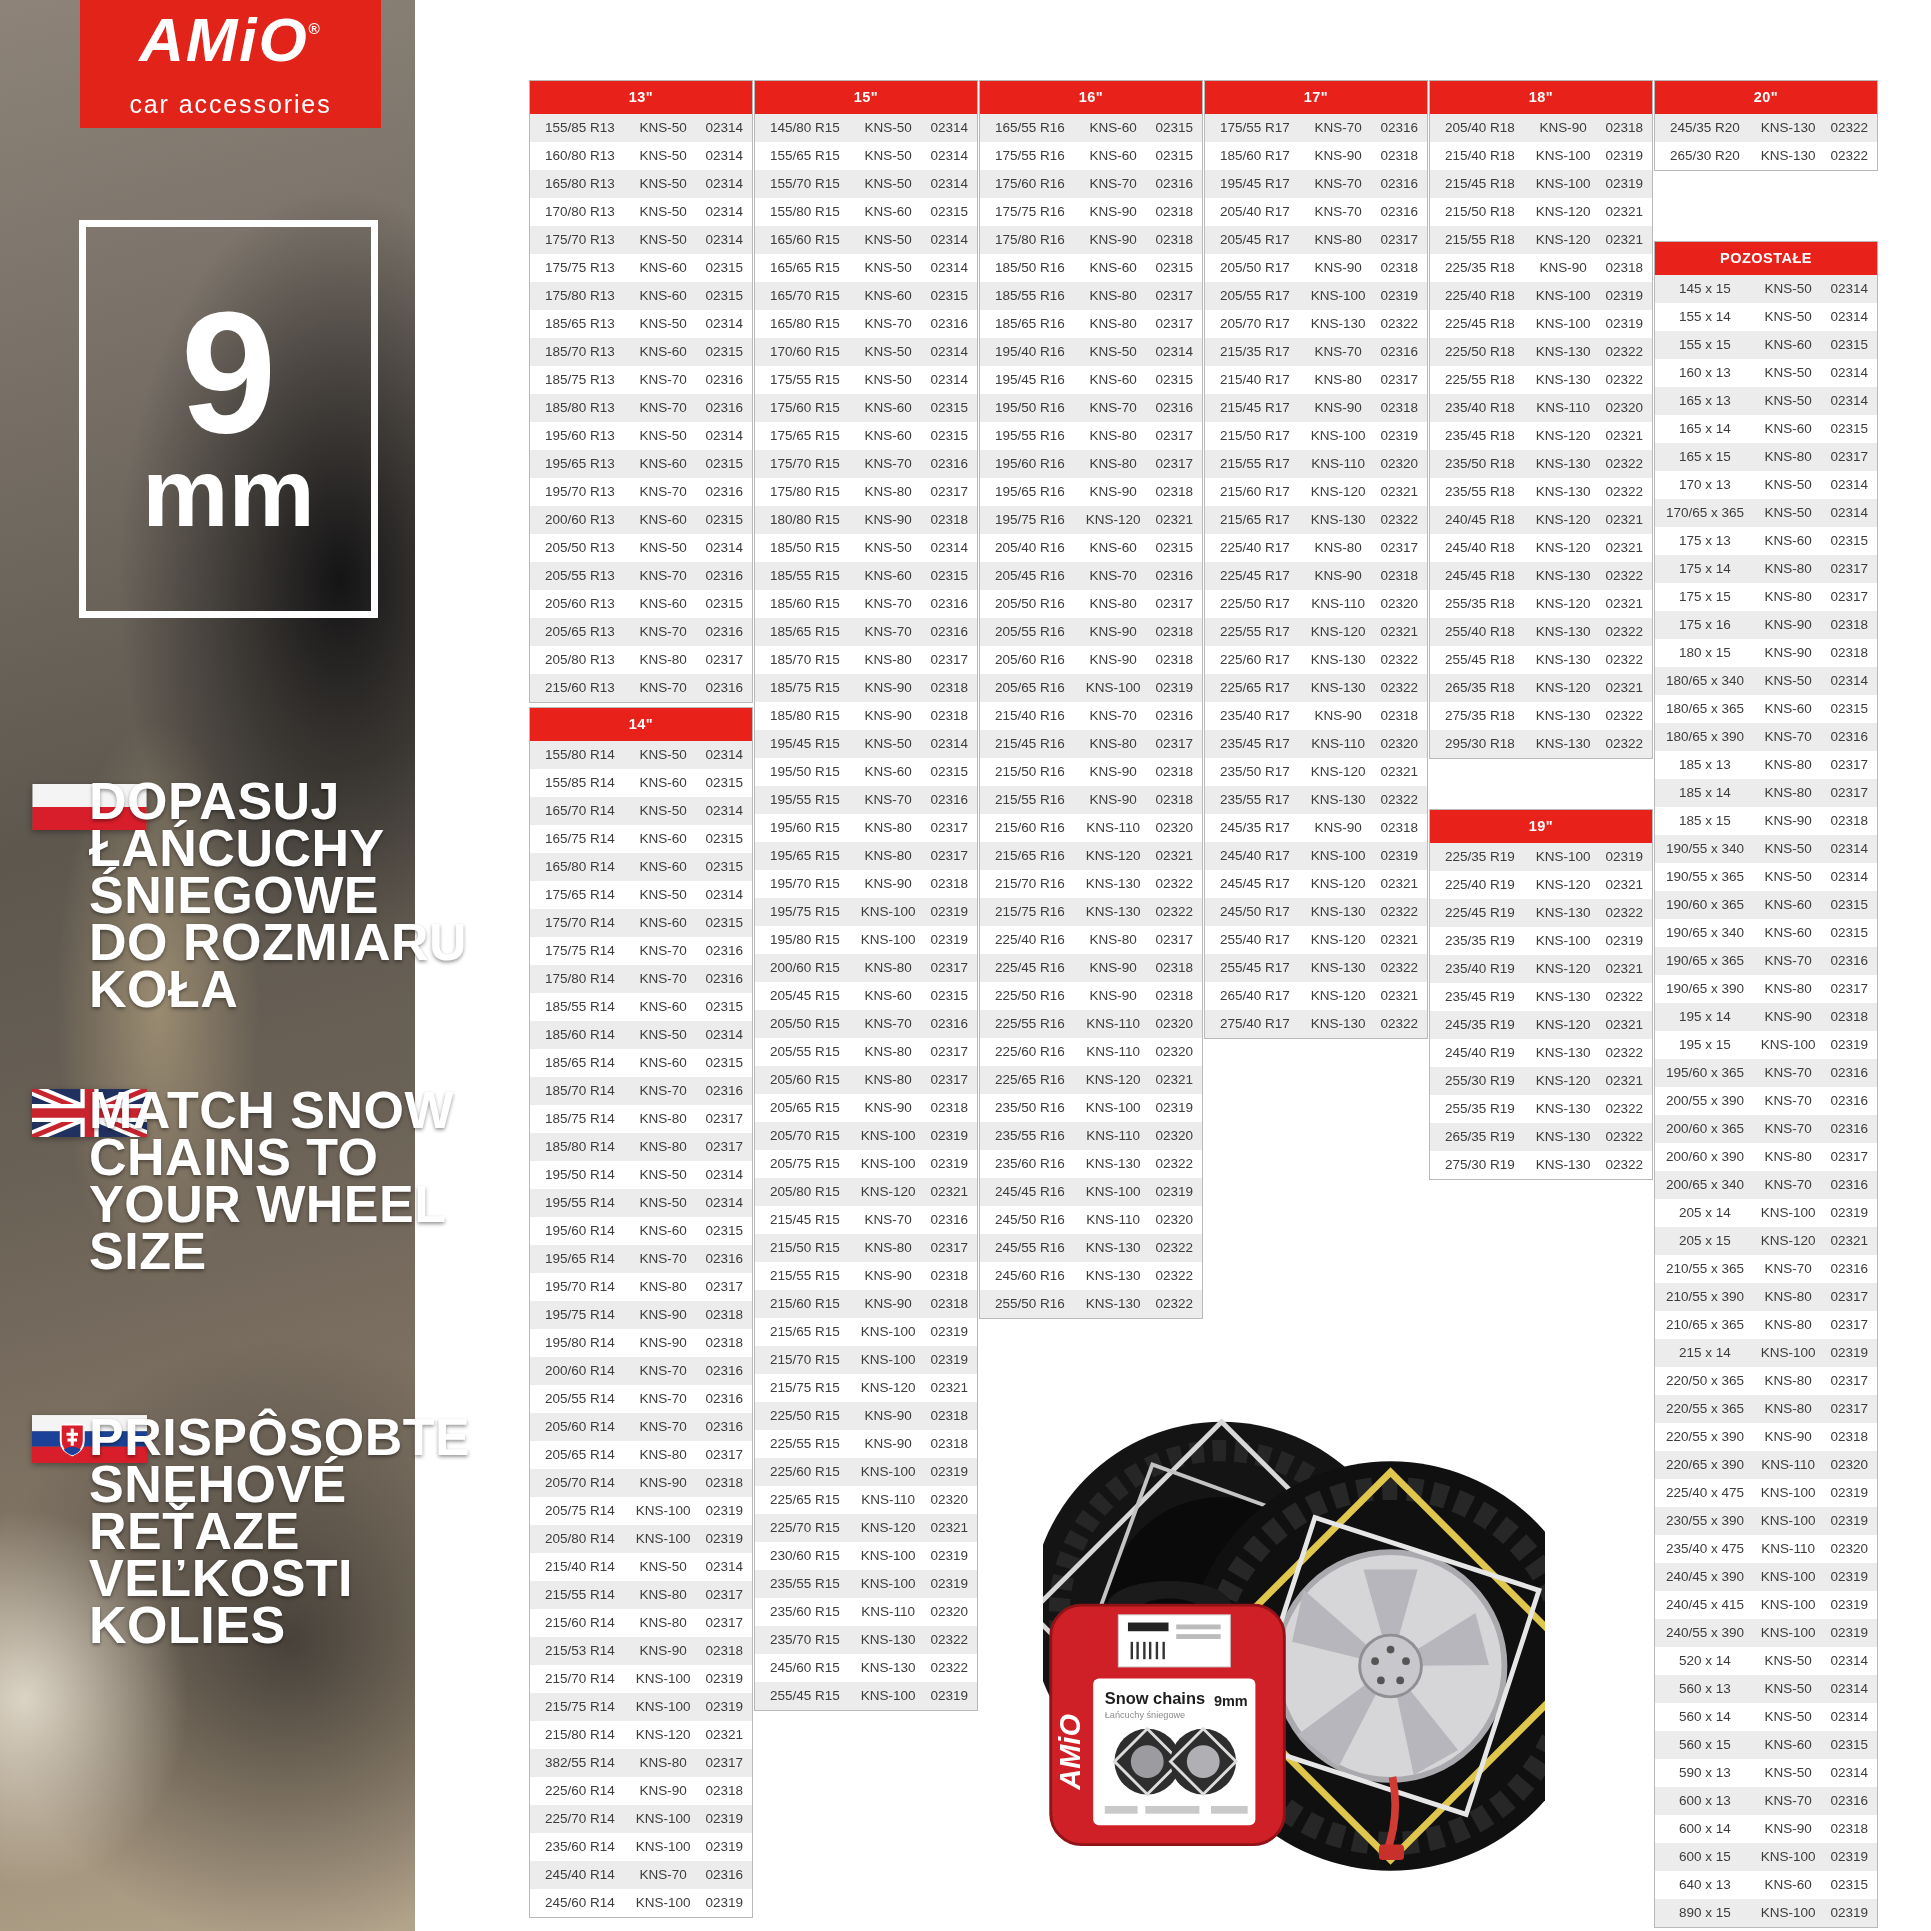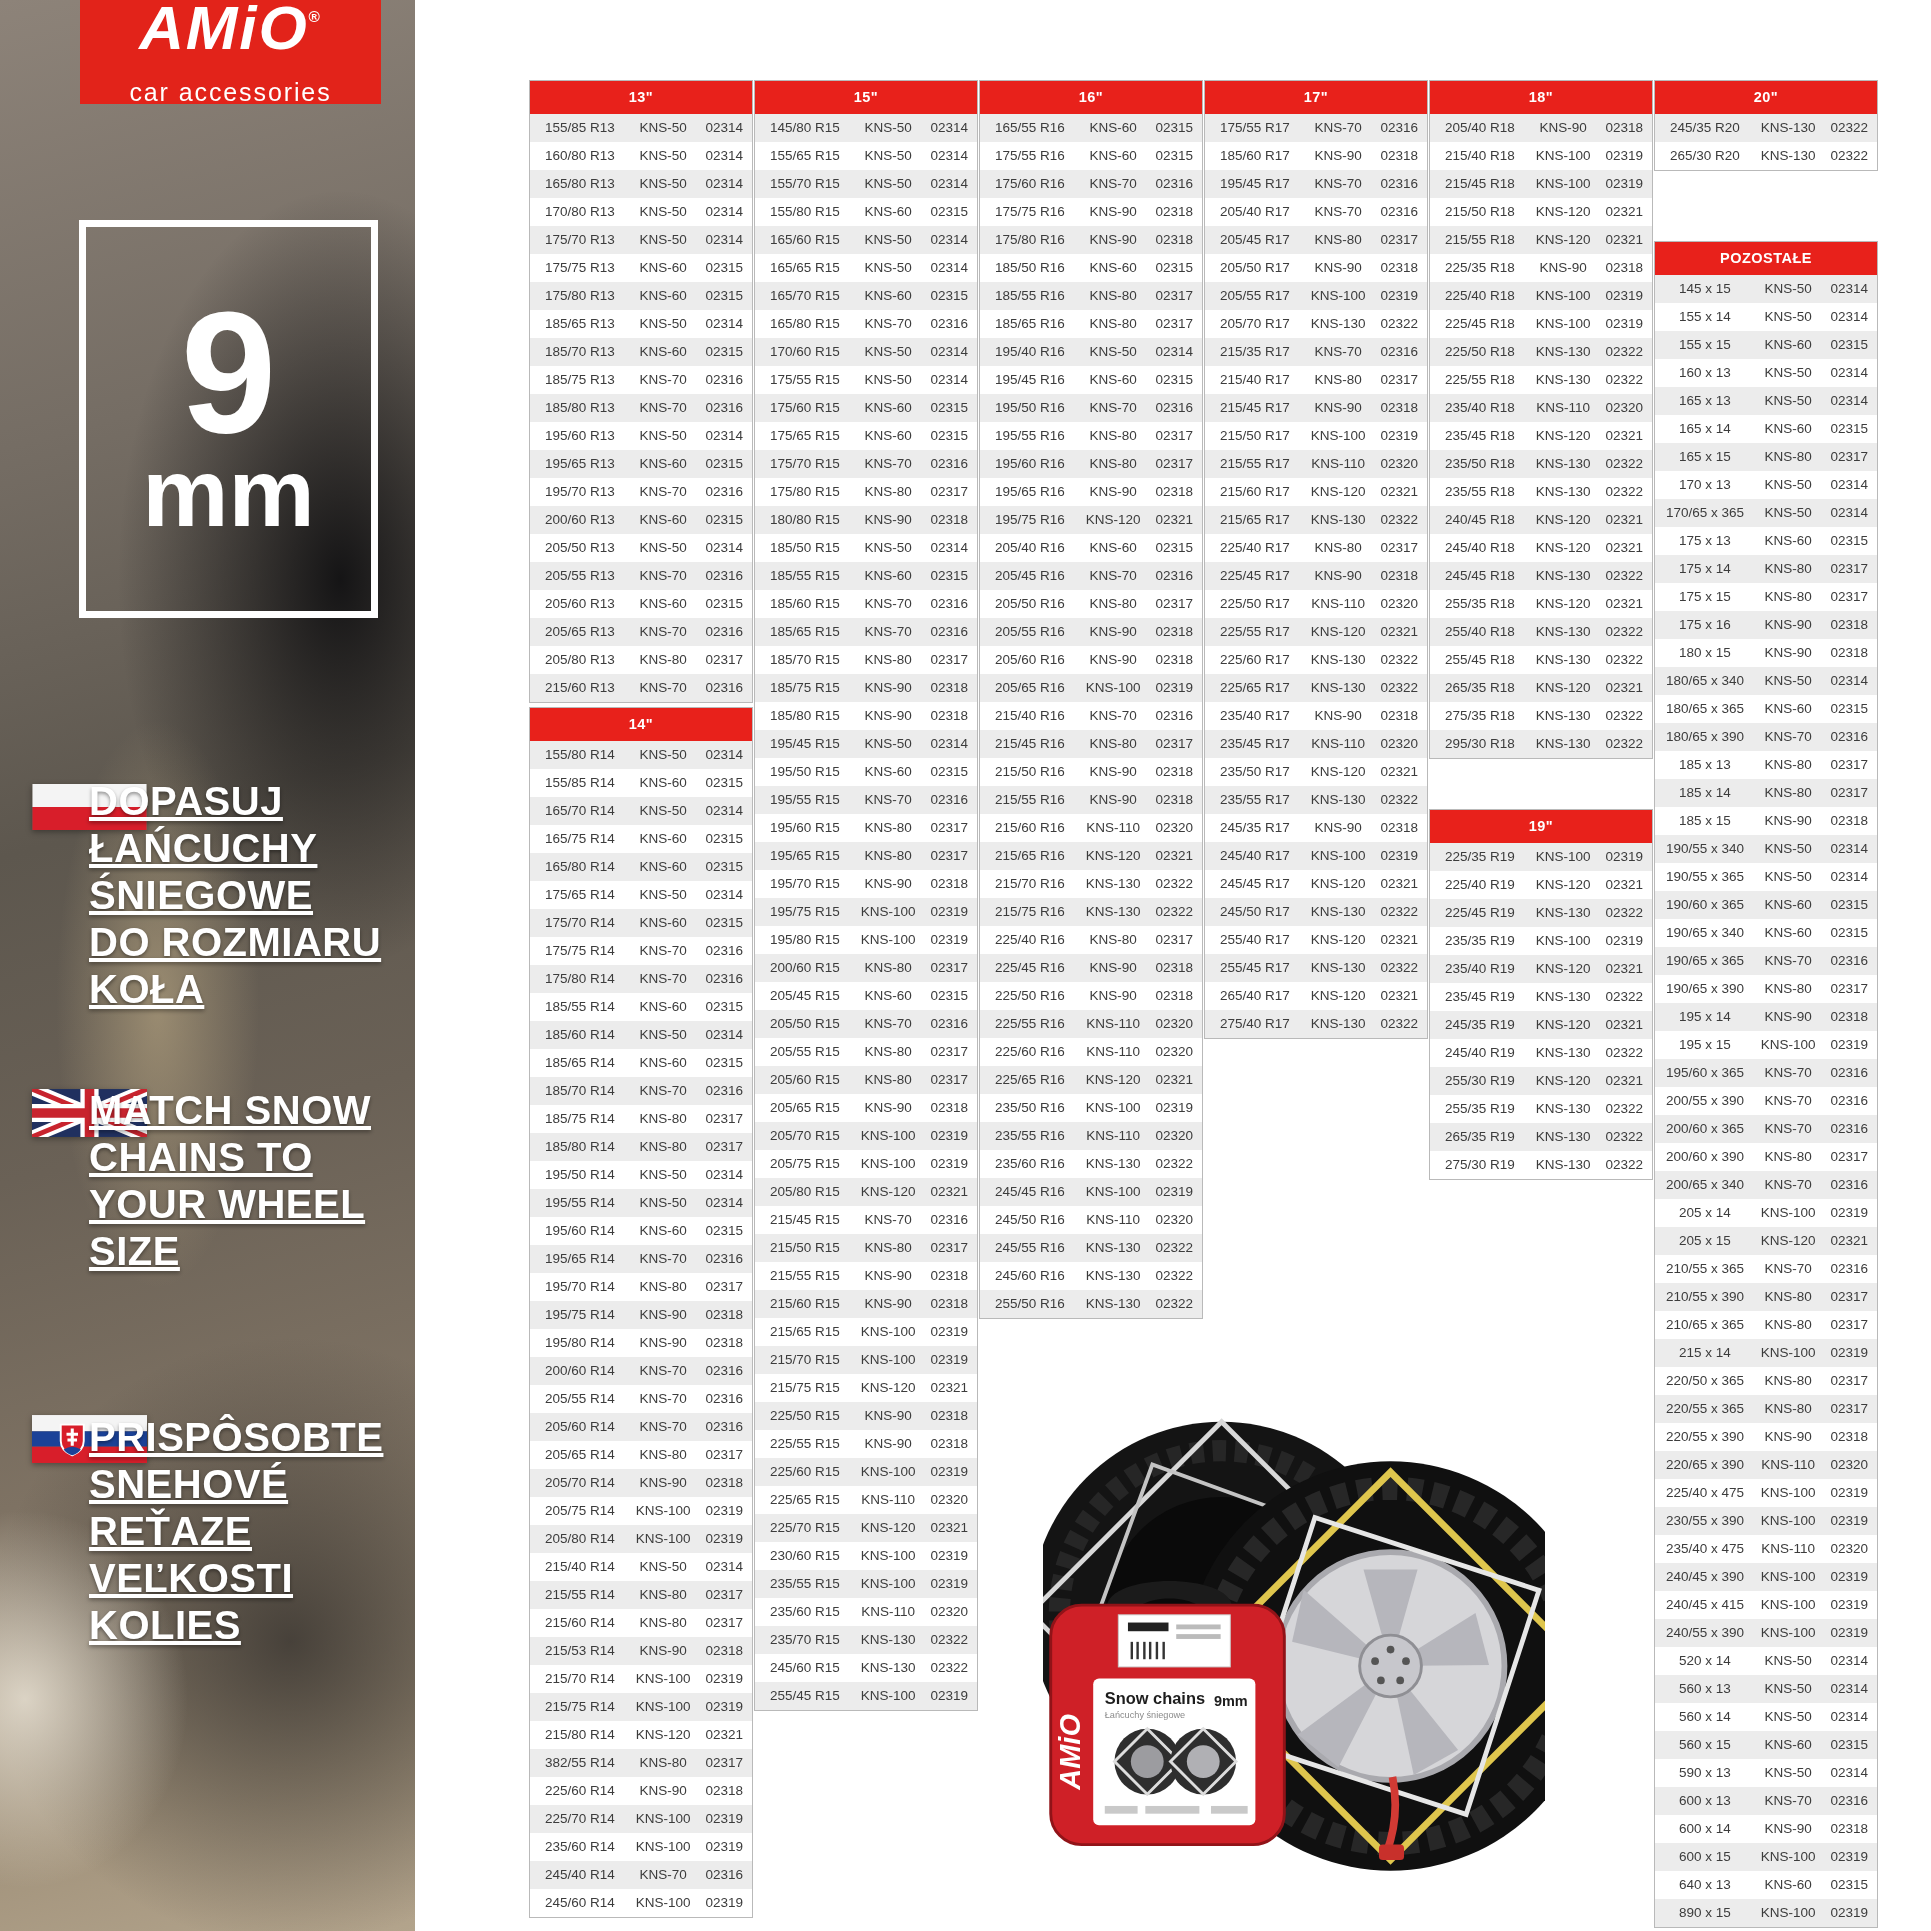--- a/index.html
+++ b/index.html
@@ -8,35 +8,35 @@
 
   
   .sidebar{position:absolute;left:0;top:0;width:415px;height:1931px;
     background:
       radial-gradient(ellipse 309px 541px at 82% 30%, rgba(14,14,16,.92), rgba(14,14,16,0) 72%),
       radial-gradient(ellipse 145px 406px at 38% 52%, rgba(198,178,138,.55), rgba(198,178,138,0) 70%),
       radial-gradient(ellipse 251px 290px at 6% 88%, rgba(233,226,212,.85), rgba(233,226,212,0) 65%),
       radial-gradient(ellipse 406px 406px at 70% 85%, rgba(52,48,44,.8), rgba(52,48,44,0) 75%),
       linear-gradient(165deg,#8d8379 0%,#756d64 22%,#5d574e 42%,#6a6156 58%,#7e7263 74%,#a1927b 90%,#b3a48c 100%);}
 
-  .logo-box{position:absolute;left:80px;top:0;width:301px;height:104px;background:#e2231a;
+  .logo-box{position:absolute;left:80px;top:0;width:301px;height:128px;background:#e2231a;
     display:flex;flex-direction:column;align-items:center;justify-content:center;color:#fff;}
   .logo-brand{font-size:62px;font-weight:bold;font-style:italic;letter-spacing:1.9px;line-height:1;}
   .logo-reg{font-size:15.4px;vertical-align:27px;font-style:normal;}
   .logo-tag{font-size:25px;letter-spacing:1.9px;margin-top:19px;}
 
   .mm-box{position:absolute;left:79px;top:220px;width:299px;height:398px;border:7.7px solid #fff;
     box-sizing:border-box;display:flex;flex-direction:column;align-items:center;justify-content:center;
     color:#fff;text-align:center;}
   .mm-num{font-size:172px;font-weight:bold;line-height:.82;}
   .mm-unit{font-size:97px;font-weight:bold;line-height:.9;margin-top:5.8px;}
 
   .flag{position:absolute;left:32px;z-index:1;box-shadow:0 1.9px 5.8px rgba(0,0,0,.35);}
-  .lang-text{position:absolute;left:89px;z-index:2;color:#fff;font-weight:bold;font-size:40px;
-    line-height:47px;letter-spacing:0.5px;text-shadow:0 1.9px 3.9px rgba(0,0,0,.4);white-space:nowrap;text-decoration:underline;}
+  .lang-text{position:absolute;left:89px;z-index:2;color:#fff;font-weight:bold;font-size:52px;
+    line-height:47px;letter-spacing:0.5px;text-shadow:0 1.9px 3.9px rgba(0,0,0,.4);white-space:nowrap;}
 
   
   .tbl{position:absolute;width:224px;border:1px solid #b9b9b9;background:#fff;
        font-size:13.5px;color:#3c3c3c;box-sizing:border-box;}
   .thead{height:33px;line-height:33px;background:#e8211b;color:#fff;font-weight:bold;
          text-align:center;font-size:14.5px;letter-spacing:0.5px;}
   .trow{display:grid;grid-template-columns:45% 30% 25%;height:28px;line-height:28px;
         text-align:center;background:#fff;}
   .trow:nth-child(even){background:#ececec;}
   .trow span{overflow:hidden;white-space:nowrap;}

